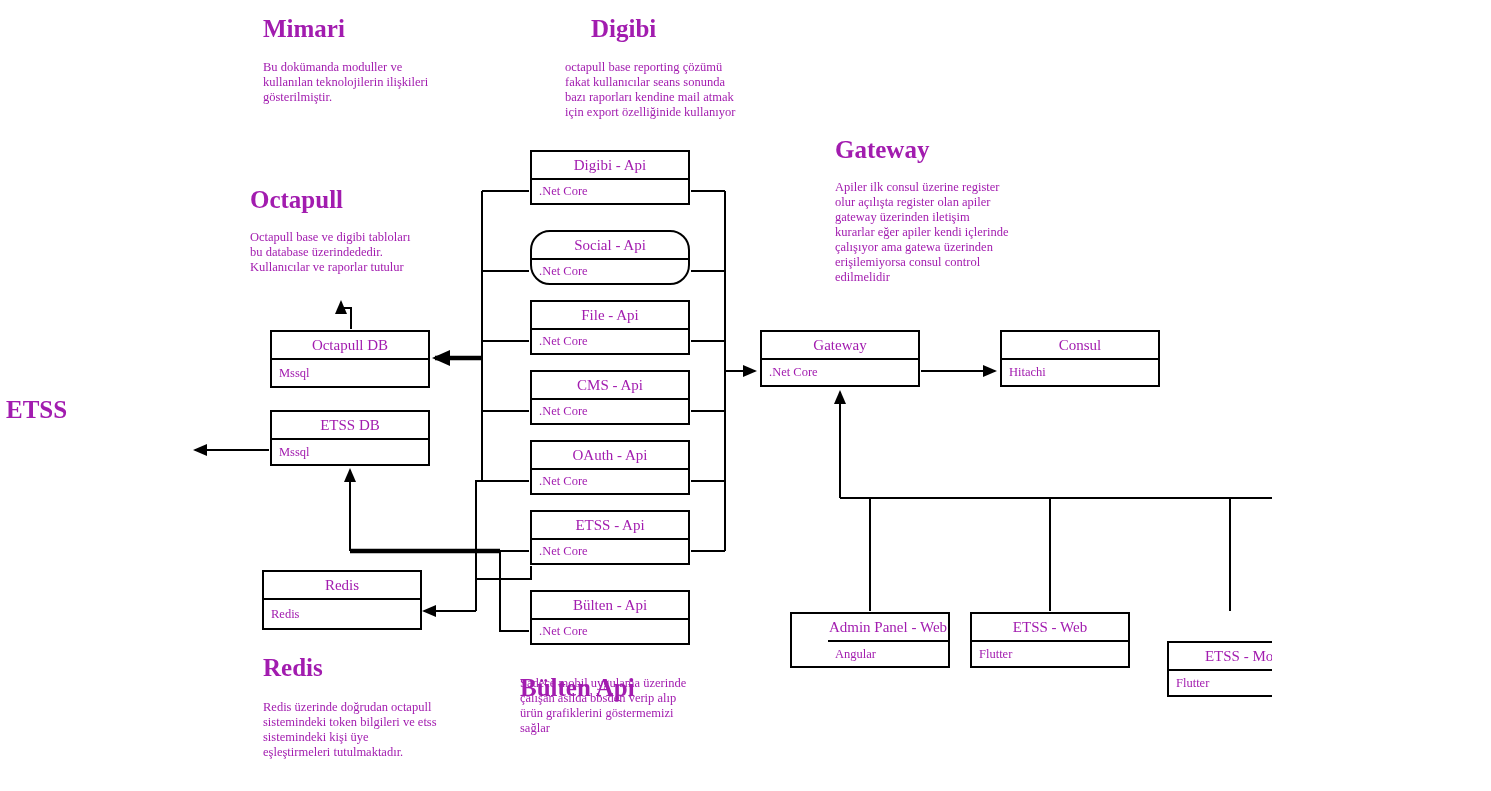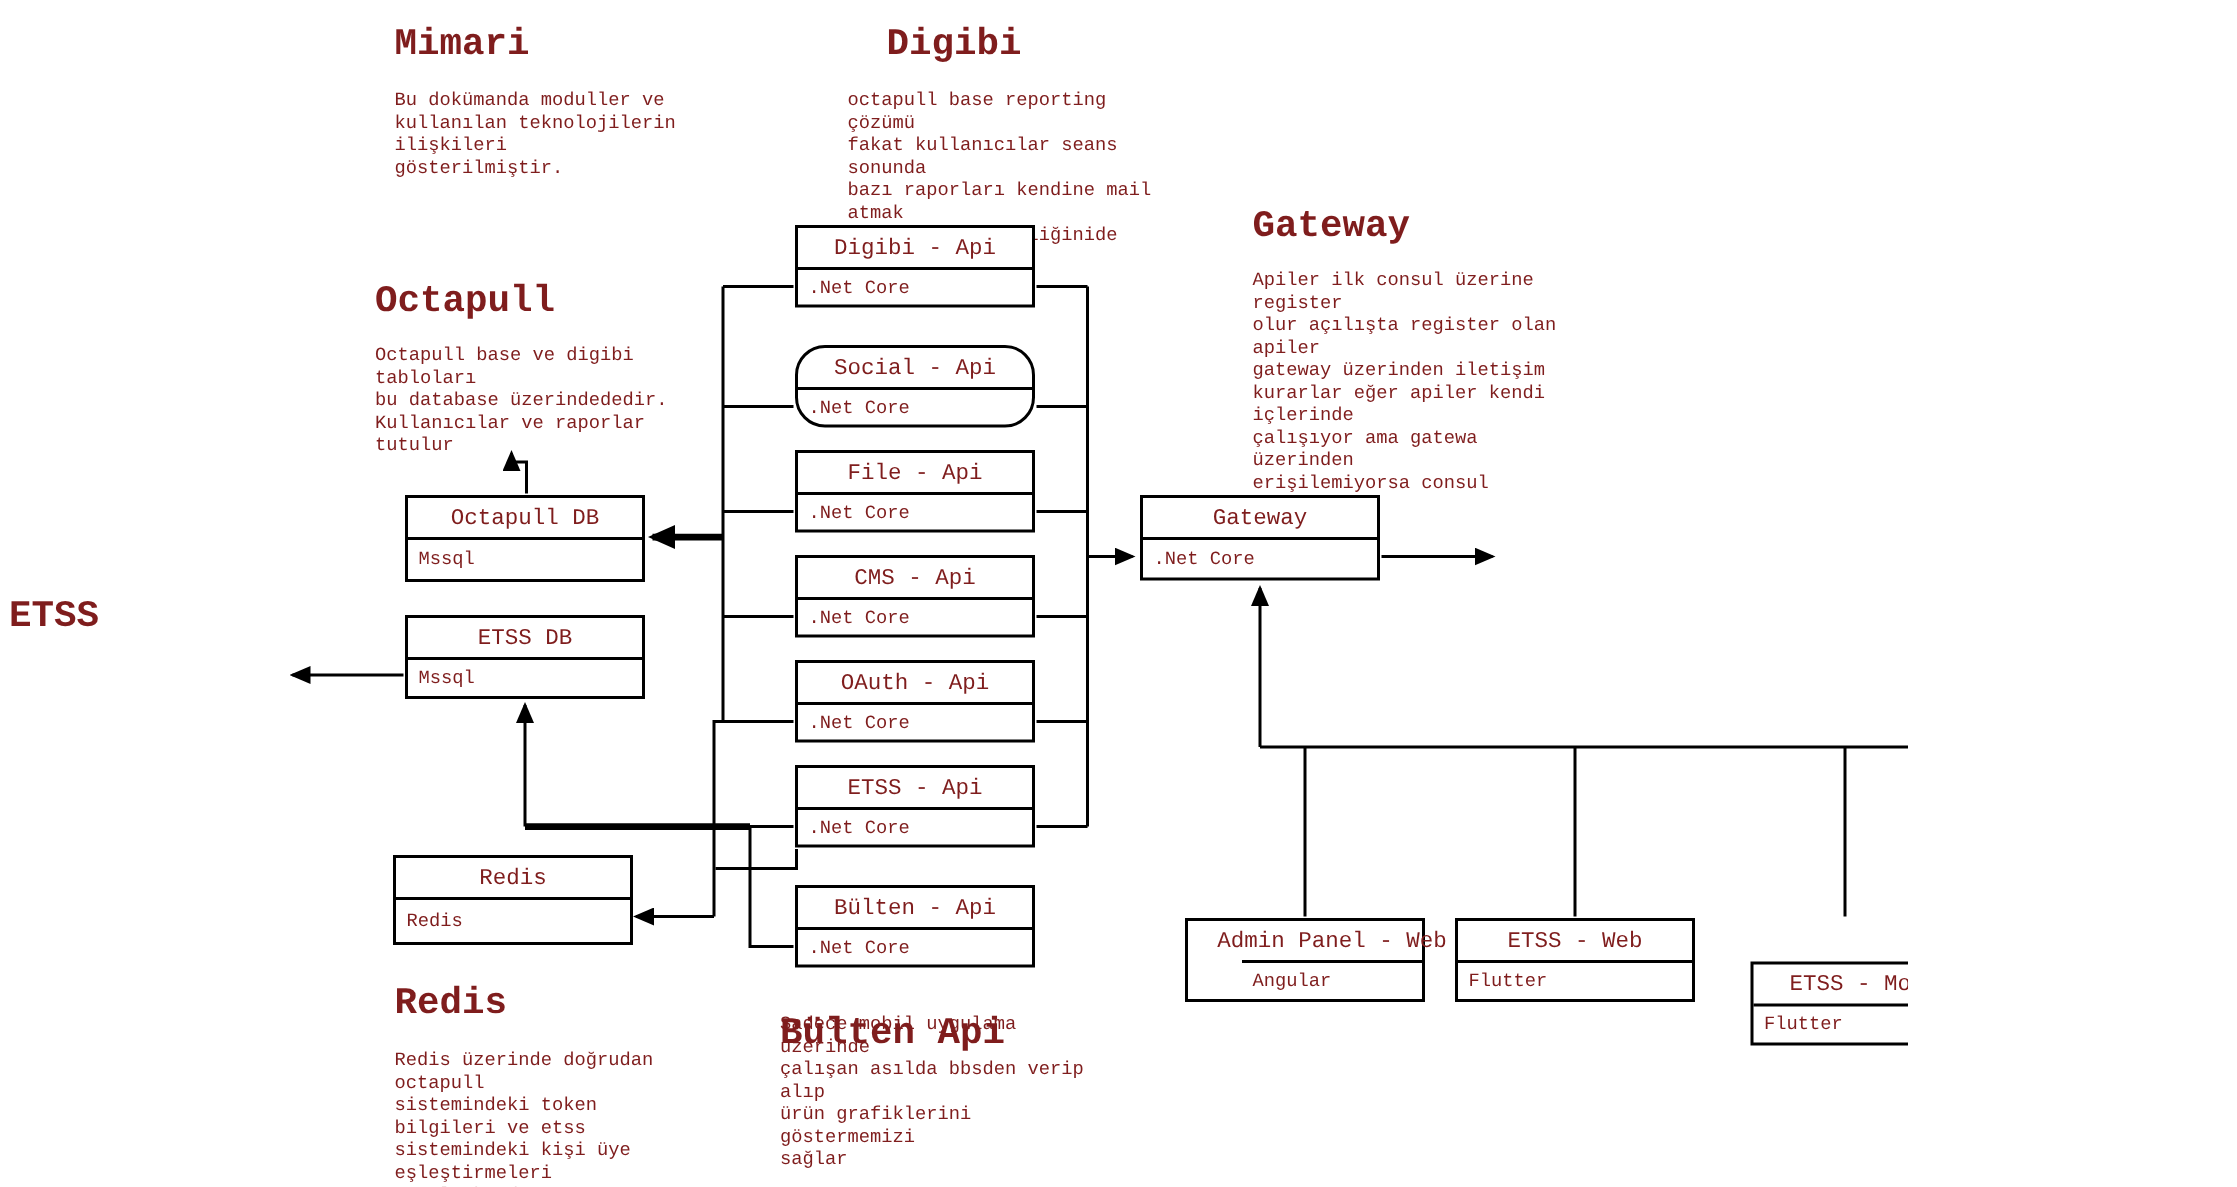--- a/index.html
+++ b/index.html
@@ -1,18 +1,18 @@
 <!DOCTYPE html>
 <html><head>
 <meta charset="utf-8">
 <style>
   html,body{margin:0;padding:0;background:#fff;}
   #canvas{
     position:relative;width:1272px;height:791px;background:#fff;
-    font-family:Liberation Mono, monospace;color:#7f1d1d;overflow:hidden;
+    font-family:Liberation Serif, serif;color:#a21caf;overflow:hidden;
   }
   #wires{position:absolute;left:0;top:0;width:1491px;height:791px;}
   
   .note-title{position:absolute;font-size:25px;font-weight:bold;white-space:nowrap;}
   .note-body{position:absolute;font-size:12.5px;line-height:15px;white-space:pre-line;width:210px;}
   #n-mimari-t{left:263px;top:15px;}   #n-mimari-b{left:263px;top:60px;}
   #n-digibi-t{left:591px;top:15px;}   #n-digibi-b{left:565px;top:60px;}
   #n-octapull-t{left:250px;top:186px;}#n-octapull-b{left:250px;top:230px;}
   #n-gateway-t{left:835px;top:136px;} #n-gateway-b{left:835px;top:180px;}
   #n-etss-t{left:6px;top:396px;}      #n-etss-b{left:6px;top:440px;}
@@ -177,20 +177,24 @@
     <div class="comp-tech">Mssql</div>
   </div>
   <div class="comp" id="c-redis">
     <div class="comp-title">Redis</div>
     <div class="comp-tech">Redis</div>
   </div>
   <div class="comp" id="c-gateway">
     <div class="comp-title">Gateway</div>
     <div class="comp-tech">.Net Core</div>
   </div>
+  <div class="comp" id="c-consul">
+    <div class="comp-title">Consul</div>
+    <div class="comp-tech">Hitachi</div>
+  </div>
   <div class="comp" id="c-admin-web">
     <div class="comp-title">Admin Panel - Web</div>
     <div class="comp-tech">Angular</div>
   </div>
   <div class="comp" id="c-etss-web">
     <div class="comp-title">ETSS - Web</div>
     <div class="comp-tech">Flutter</div>
   </div>
   <div class="comp" id="c-etss-mobil">
     <div class="comp-title">ETSS - Mobil</div>

